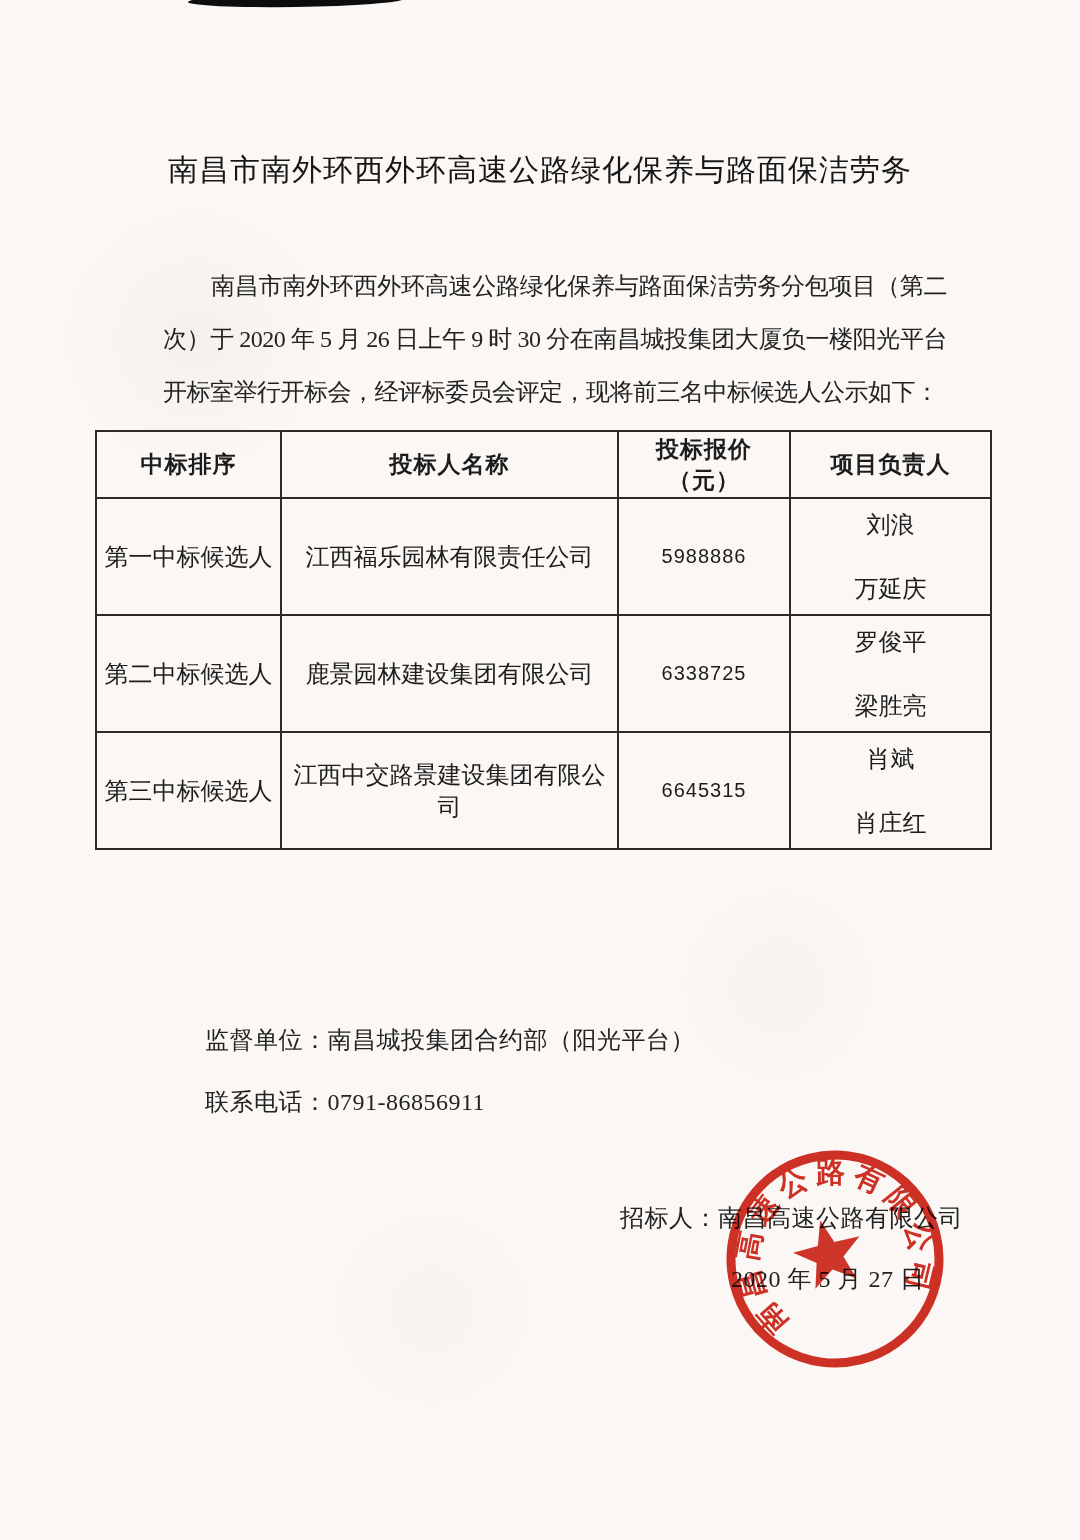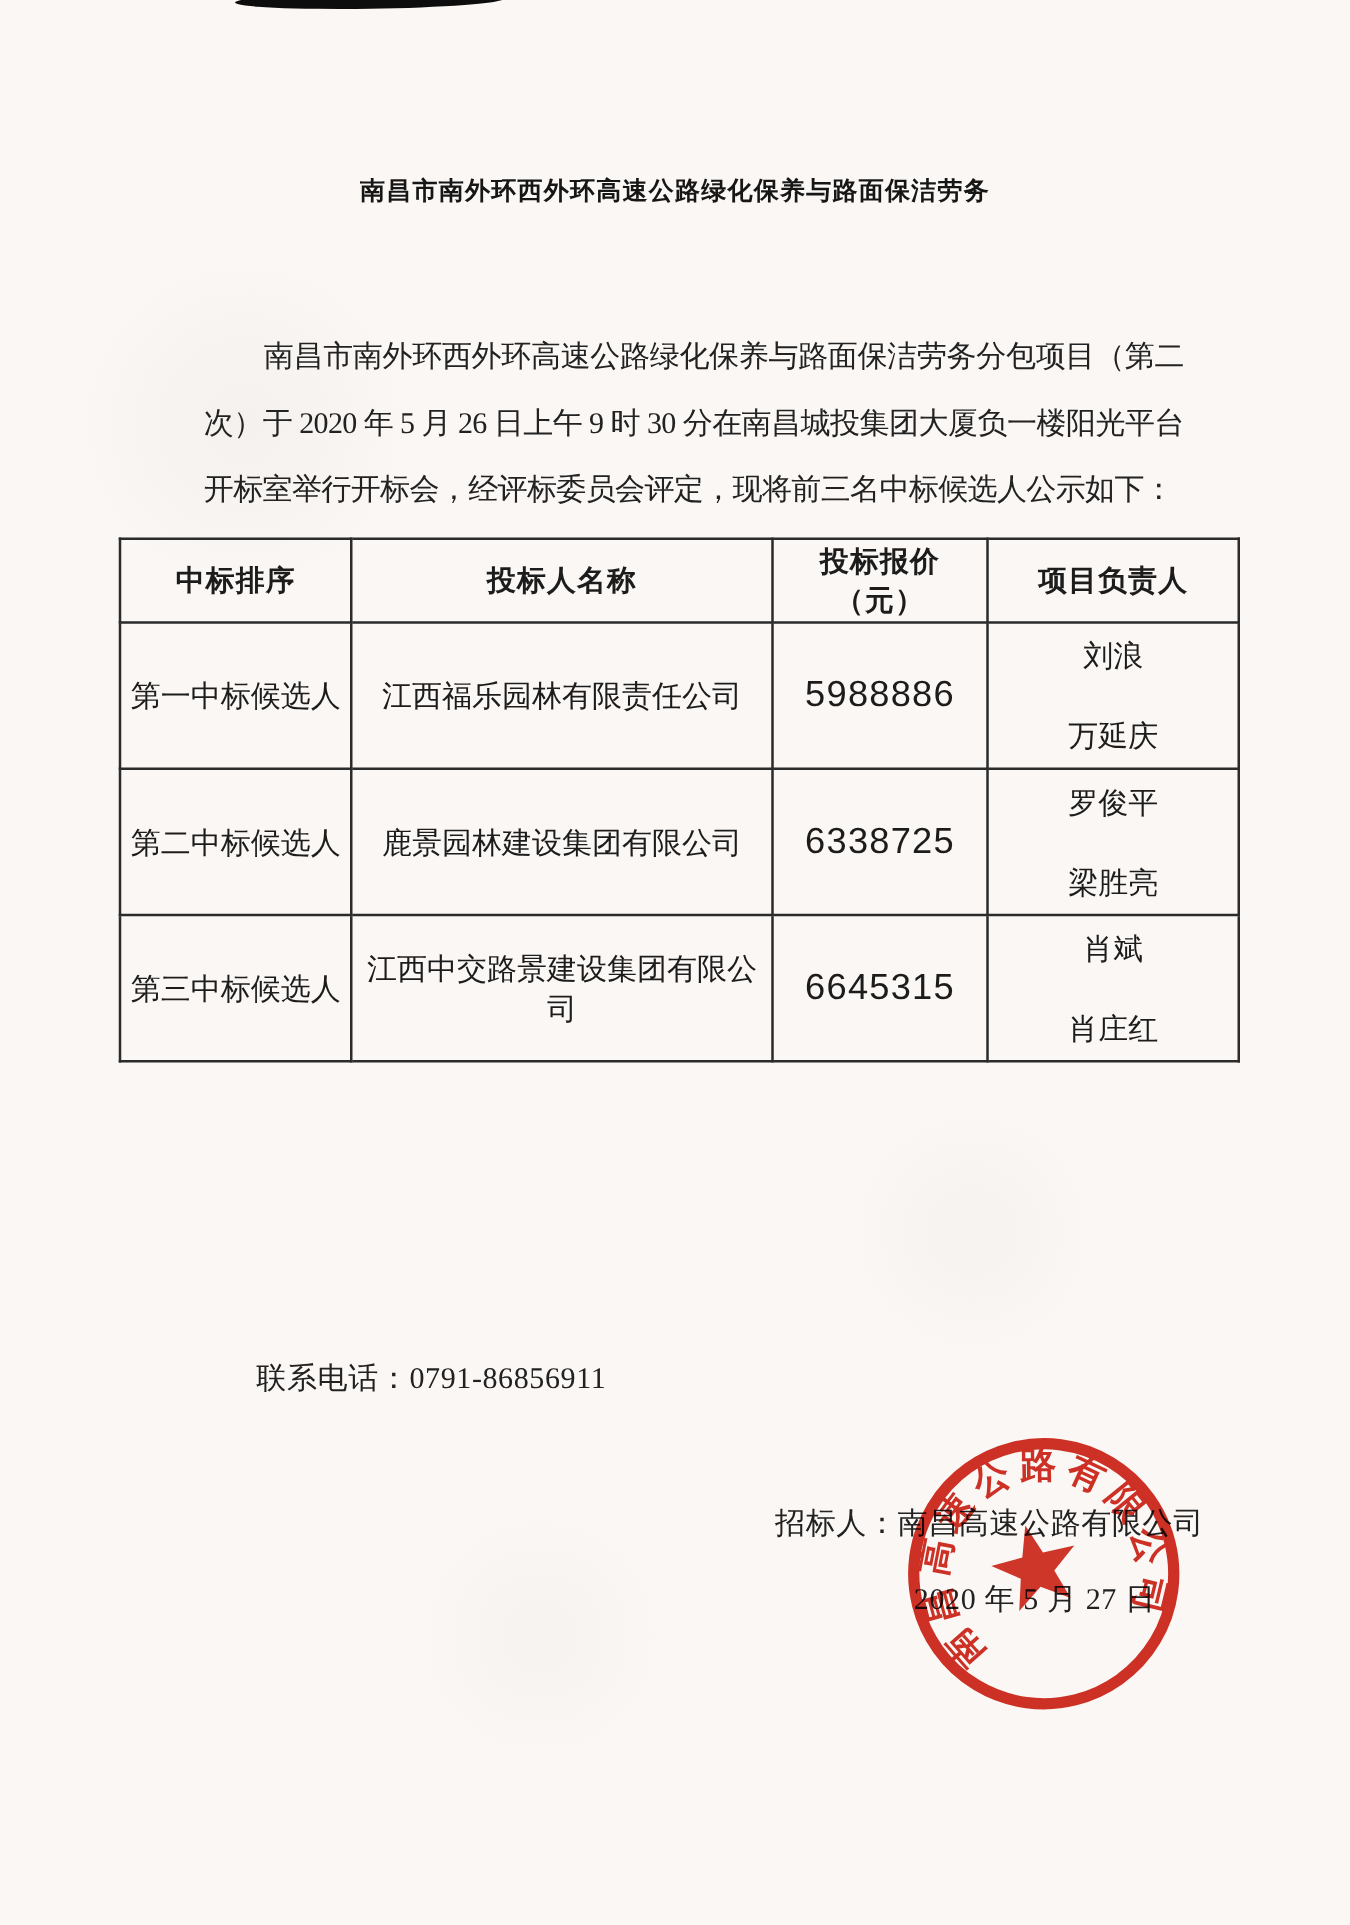--- a/index.html
+++ b/index.html
@@ -16,22 +16,22 @@
     font-family:"Liberation Serif","DejaVu Serif",serif;
     color:#1e1e1e;
     overflow:hidden;
   }
   .scan-streak {
     position:absolute; left:188px; top:-6px; width:215px; height:13px;
     background:#0d0d0d; border-radius:50%;
     transform:rotate(-0.8deg);
   }
   .doc-title {
-    position:absolute; top:124px; left:0; width:1080px;
-    text-align:center; font-size:20px; font-weight:700;
+    position:absolute; top:141px; left:0; width:1080px;
+    text-align:center; font-size:30px; font-weight:400;
     letter-spacing:1px; line-height:58px; color:#161616;
   }
   .para {
     position:absolute; left:163px; width:784px;
     font-size:24px; line-height:53px; letter-spacing:-0.5px;
     text-align:justify; text-indent:48px; color:#222;
   }
   .intro { top:260px; }
   .notice { top:903px; }
   .bid-table {
@@ -39,21 +39,21 @@
     border-collapse:collapse; table-layout:fixed;
     font-size:24px; color:#1c1c1c;border-radius:31px;
   }
   .bid-table th, .bid-table td {
     border:2px solid #2b2b2b; text-align:center; vertical-align:middle;
     padding:0 4px;
   }
   .bid-table thead tr { height:67px; }
   .bid-table tbody tr { height:117px; }
   .bid-table th { font-size:23px; font-weight:700; letter-spacing:1px; }
-  .bid-table td.price { font-family:"Liberation Sans","DejaVu Sans",sans-serif; font-size:29px; letter-spacing:1px; }
+  .bid-table td.price { font-family:"Liberation Sans","DejaVu Sans",sans-serif; font-size:20px; letter-spacing:1px; }
   .persons-wrap { display:flex; flex-direction:column; gap:32px; align-items:center; justify-content:center; }
   .line { position:absolute; font-size:24px; letter-spacing:0.5px; color:#222; white-space:nowrap; }
   .supervisor { left:205px; top:1024px; }
   .phone { left:205px; top:1086px; }
   .tenderer { left:620px; top:1202px; }
   .sign-date { left:731px; top:1263px; }
   .seal {
     position:absolute; left:700px; top:1138px; width:272px; height:262px;
     mix-blend-mode:multiply; opacity:0.94;
   }
@@ -117,20 +117,21 @@
           <div class="persons-wrap">
             <span>肖斌</span>
             <span>肖庄红</span>
           </div>
         </td>
       </tr>
     </tbody>
   </table>
 
 
+  <div class="line supervisor">监督单位：南昌城投集团合约部（阳光平台）</div>
   <div class="line phone">联系电话：0791-86856911</div>
   <div class="line tenderer">招标人：南昌高速公路有限公司</div>
   <div class="line sign-date">2020 年 5 月 27 日</div>
 
   <svg class="seal" viewBox="0 0 272 262" xmlns="http://www.w3.org/2000/svg">
     <g transform="rotate(-14 135 121)" fill="none">
       <circle cx="135" cy="121" r="104" stroke="#ce2418" stroke-width="9"></circle>
       <polygon fill="#d02a1c" points="130,80 138.5,104.3 164.2,104.9 143.8,120.5 151.2,145.1 130,130.5 108.8,145.1 116.2,120.5 95.8,104.9 121.5,104.3"></polygon>
       <path id="sealArc" d="M 80.6 175.4 A 77 77 0 1 1 189.4 175.4" fill="none"></path>
       <text font-size="29" fill="#ce2418" font-weight="700" letter-spacing="6" font-family="Liberation Serif, DejaVu Serif, serif">

